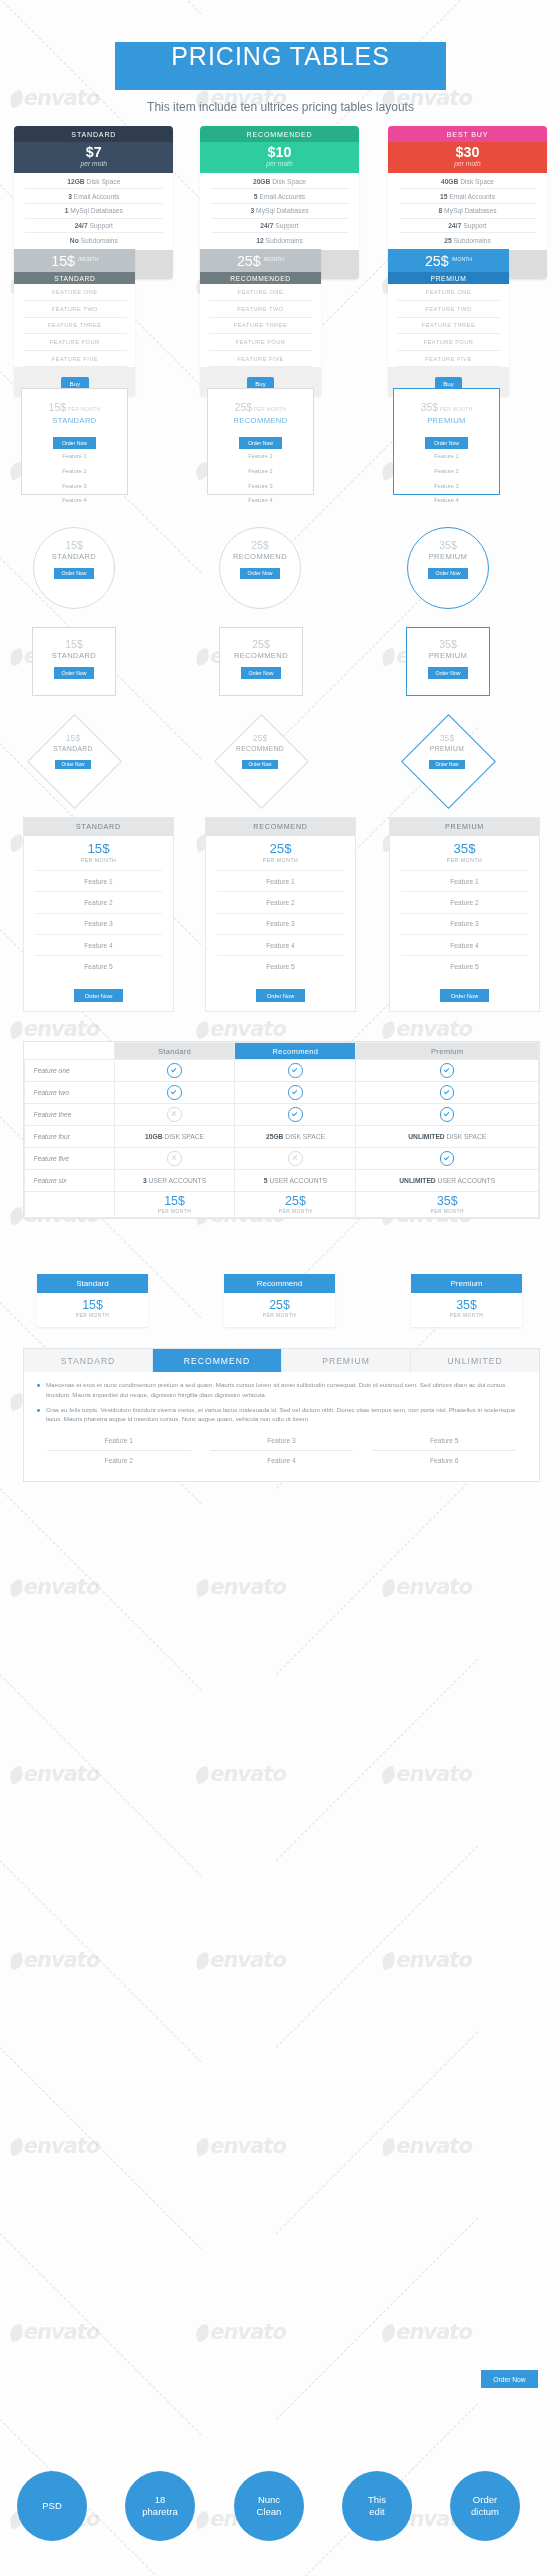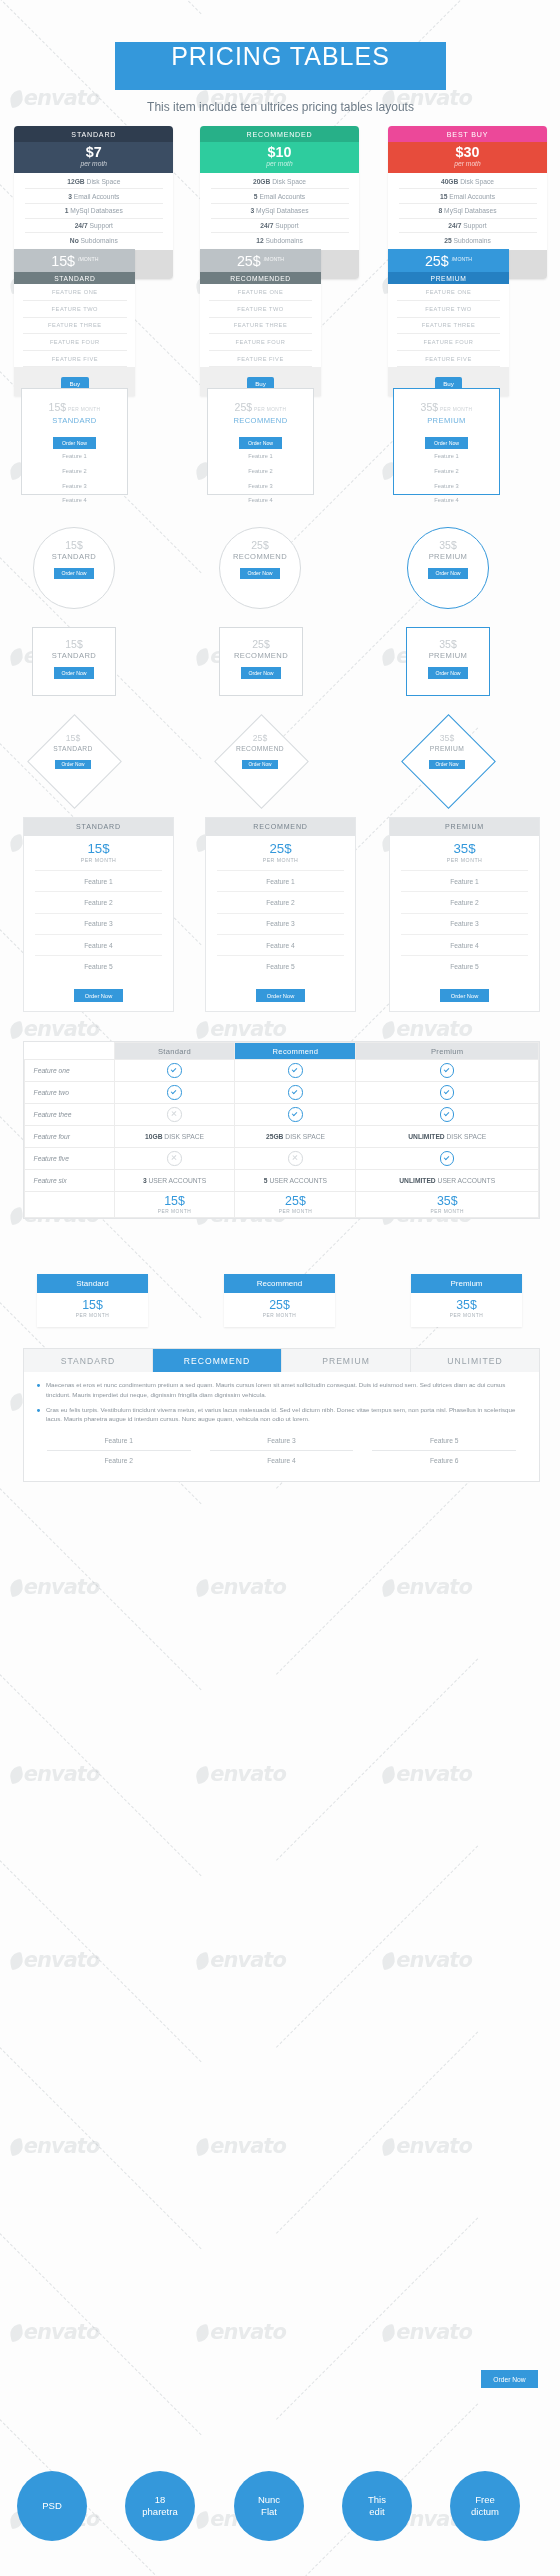--- a/index.html
+++ b/index.html
@@ -567,28 +567,28 @@
   <div class="s11" id="sec11">
       <div class="badge b1">
         <div>PSD</div>
       </div>
       <div class="badge b2">
         <div>18</div>
         <div>pharetra</div>
       </div>
       <div class="badge b3">
         <div>Nunc</div>
-        <div>Flat</div>
+        <div>Clean</div>
       </div>
       <div class="badge b4">
         <div>This</div>
         <div>edit</div>
       </div>
       <div class="badge b5">
-        <div>Free</div>
+        <div>Order</div>
         <div>dictum</div>
       </div>
     </div>
 
   <div id="wm">
       <div class="wmdiag" style="left: 0px; top: -188px; width: 285px; transform-origin: 0px 0px; transform: rotate(45deg);"></div>
       <div class="wmdiag" style="left: 0px; top: -1.9px; width: 285px; transform-origin: 0px 0px; transform: rotate(45deg);"></div>
       <div class="wmdiag" style="left: 0px; top: 184px; width: 285px; transform-origin: 0px 0px; transform: rotate(45deg);"></div>
       <div class="wmdiag" style="left: 276px; top: 184px; width: 285px; transform-origin: 0px 0px; transform: rotate(-45deg);"></div>
       <div class="wmdiag" style="left: 0px; top: 371px; width: 285px; transform-origin: 0px 0px; transform: rotate(45deg);"></div>

